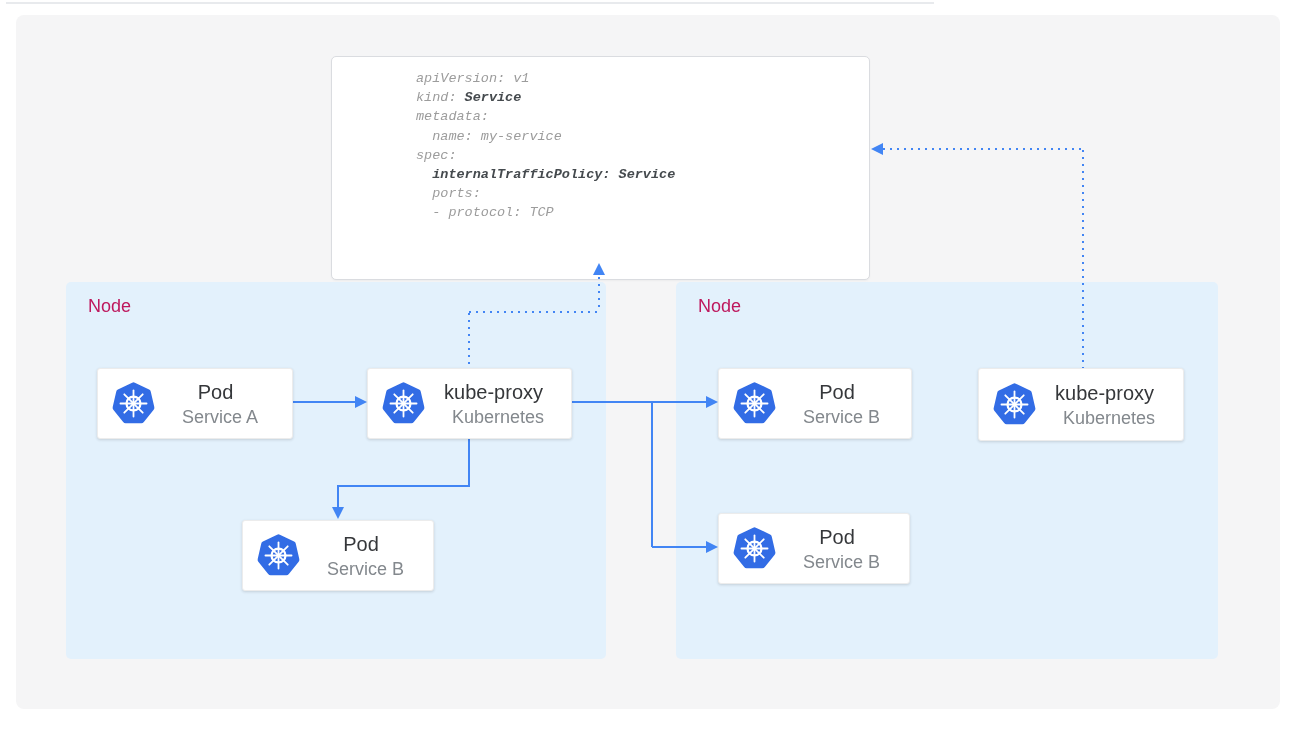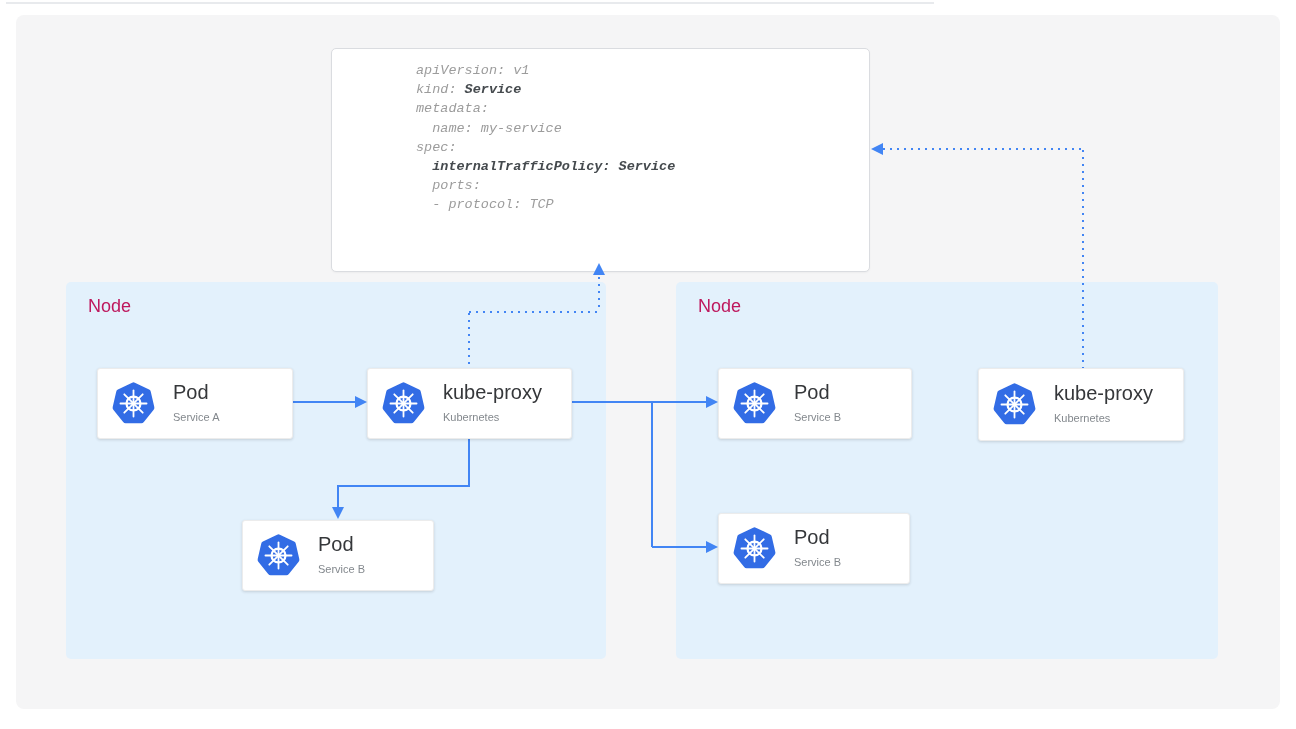--- a/index.html
+++ b/index.html
@@ -7,41 +7,41 @@
               font-family:"Liberation Sans", sans-serif; }
   #stage { position:relative; width:1296px; height:729px; }
 
   .top-divider { position:absolute; left:6px; top:2px; width:928px; height:2px;
                  background:#e8eaed; }
 
   .canvas { position:absolute; left:16px; top:15px; width:1264px; height:694px;
             background:#f5f5f6; border-radius:8px; }
 
   
-  .yaml-panel { position:absolute; left:331px; top:48px; width:539px; height:224px;
+  .yaml-panel { position:absolute; left:331px; top:56px; width:539px; height:224px;
                 background:#ffffff; border:1px solid #dadce0; border-radius:5px;
                 padding:12px 0 0 84px; box-shadow:0 1px 2px rgba(0,0,0,.04); }
   .code-line { font-family:"Liberation Mono", monospace; font-style:italic;
                font-size:13.5px; line-height:19.2px; color:#9c9c9c; white-space:pre; }
   .code-line .b { font-weight:bold; color:#454a4e; }
 
   
   .node { position:absolute; background:var(--node-fill,#e3f1fc); border-radius:5px; }
   .node-label { position:absolute; left:22px; top:14px; font-size:18px; color:#be185d; }
   #node-left  { left:66px;  top:282px; width:540px; height:377px; }
   #node-right { left:676px; top:282px; width:542px; height:377px; }
 
   
   .card { position:absolute; display:flex; align-items:center; gap:17px;
           padding-left:13px; background:#ffffff; border:1px solid #ececec;
           border-radius:3px; box-shadow:0 1px 3px rgba(0,0,0,.14); }
   .k8s-icon { width:45px; height:45px; flex:0 0 45px; display:block; }
-  .card-text { display:flex; flex-direction:column; }
+  .card-text { display:flex; flex-direction:column;align-items:center; }
   .card-title { font-size:20px; color:#35373a; line-height:24px; }
-  .card-subtitle { font-size:11px; color:#83888d; line-height:20px; margin-top:3px; }
+  .card-subtitle { font-size:18px; color:#83888d; line-height:20px; margin-top:3px;margin-left:9px; }
   #card-pod-a        { left:97px;  top:368px; width:196px; height:71px; }
   #card-kp-left      { left:367px; top:368px; width:205px; height:71px; }
   #card-pod-b-left   { left:242px; top:520px; width:192px; height:71px; }
   #card-pod-b-rtop   { left:718px; top:368px; width:194px; height:71px; }
   #card-pod-b-rbot   { left:718px; top:513px; width:192px; height:71px; }
   #card-kp-right     { left:978px; top:368px; width:206px; height:73px; }
 
   
   .ln  { position:absolute; background:var(--accent,#4285f4); }
   .lh  { height:2px; } .lv { width:2px; }

